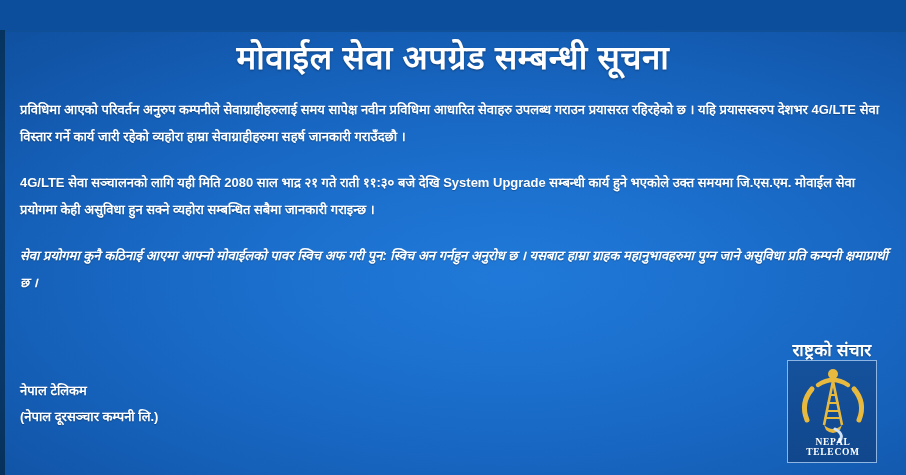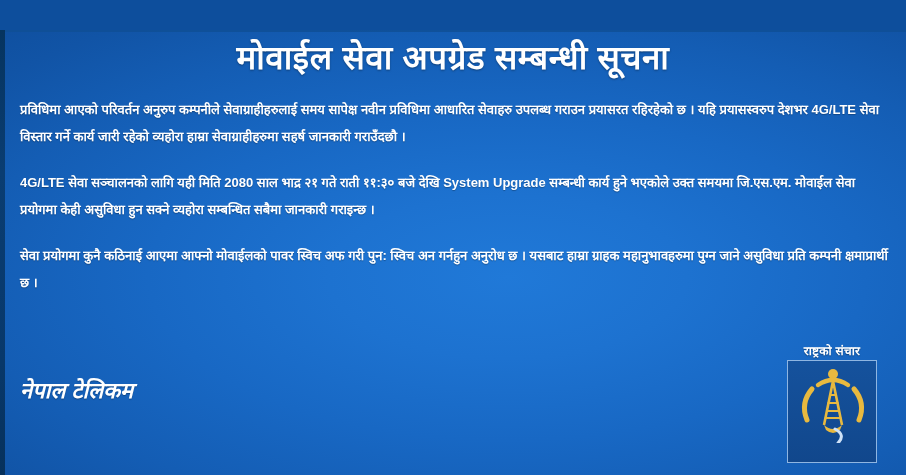--- a/index.html
+++ b/index.html
@@ -74,36 +74,35 @@
   .para {
     color: #ffffff;
     font-size: 13px;
     line-height: 27px;
     font-weight: 600;
     text-align: left;
     text-shadow: 0 1px 1px rgba(0,0,0,.28);
     margin: 0 0 19px 0;
     white-space: normal;
   }
-  .para:last-child { margin-bottom: 0; }
+  .para:last-child { margin-bottom: 0; font-style: italic; }
 
   
   .signature {
     position: absolute;
     left: 20px;
     top: 348px;
     width: 520px;
   }
   .sig-line {
     color: #ffffff;
-    font-size: 22px;
+    font-size: 13px;
     line-height: 26px;
     font-weight: 600;
     text-shadow: 0 1px 1px rgba(0,0,0,.28);
-    font-style: italic;
   }
 
   
   .gold-divider {
     position: absolute;
     left: 0;
     top: 446px;
     width: 906px;
     height: 7px;
     background: linear-gradient(to bottom,
@@ -126,21 +125,21 @@
   
   .logo-area {
     position: absolute;
     right: 18px;
     top: 314px;
     width: 112px;
     text-align: center;
   }
   .logo-tagline {
     color: #ffffff;
-    font-size: 12px;
+    font-size: 17px;
     line-height: 14px;
     font-weight: 600;
     letter-spacing: .3px;
     text-shadow: 0 1px 1px rgba(0,0,0,.35);
     margin-bottom: 2px;
   }
   .logo-box {
     position: relative;
     width: 90px;
     height: 103px;
@@ -181,20 +180,21 @@
   </div>
 
   <div class="body-block">
     <p class="para">प्रविधिमा आएको परिवर्तन अनुरुप कम्पनीले सेवाग्राहीहरुलाई समय सापेक्ष नवीन प्रविधिमा आधारित सेवाहरु उपलब्ध गराउन प्रयासरत रहिरहेको छ । यहि प्रयासस्वरुप देशभर 4G/LTE सेवा विस्तार गर्ने कार्य जारी रहेको व्यहोरा हाम्रा सेवाग्राहीहरुमा सहर्ष जानकारी गराउँदछौ ।</p>
     <p class="para">4G/LTE सेवा सञ्चालनको लागि यही मिति 2080 साल भाद्र २१ गते राती ११:३० बजे देखि System Upgrade सम्बन्धी कार्य हुने भएकोले उक्त समयमा जि.एस.एम. मोवाईल सेवा प्रयोगमा केही असुविधा हुन सक्ने व्यहोरा सम्बन्धित सबैमा जानकारी गराइन्छ ।</p>
     <p class="para">सेवा प्रयोगमा कुनै कठिनाई आएमा आफ्नो मोवाईलको पावर स्विच अफ गरी पुन: स्विच अन गर्नहुन अनुरोध छ । यसबाट हाम्रा ग्राहक महानुभावहरुमा पुग्न जाने असुविधा प्रति कम्पनी क्षमाप्रार्थी छ ।</p>
   </div>
 
   <div class="signature">
     <div class="sig-line">नेपाल टेलिकम</div>
+    <div class="sig-line">(नेपाल दूरसञ्चार कम्पनी लि.)</div>
   </div>
 
   <div class="logo-area">
     <div class="logo-tagline">राष्ट्रको संचार</div>
     <div class="logo-box">
       <div class="logo-mark">
         <svg viewBox="0 0 90 80" width="90" height="80" aria-hidden="true">
 
           <circle cx="45" cy="11" r="5" fill="#e8b93f"></circle>
 
@@ -205,19 +205,20 @@
           <path d="M66 26 Q78 40 71 57" stroke="#e8b93f" stroke-width="5" fill="none" stroke-linecap="round"></path>
 
           <path d="M45 18 L36 62 M45 18 L54 62" stroke="#e8b93f" stroke-width="2.6" fill="none"></path>
           <path d="M41 32 L49 32 M39.5 40 L50.5 40 M38 48 L52 48 M36.8 55 L53.2 55" stroke="#e8b93f" stroke-width="2" fill="none"></path>
 
           <path d="M36 62 Q45 70 54 62 L52 67 Q45 73 38 67 Z" fill="#e8b93f"></path>
 
           <path d="M47 66 Q58 72 50 80" stroke="#cfe2f7" stroke-width="3" fill="none" stroke-linecap="round"></path>
         </svg>
       </div>
+      <div class="logo-word">NEPAL TELECOM</div>
     </div>
   </div>
 
   <div class="gold-divider"></div>
   <div class="bottom-band"></div>
 
 </div>
 
 </body></html>

